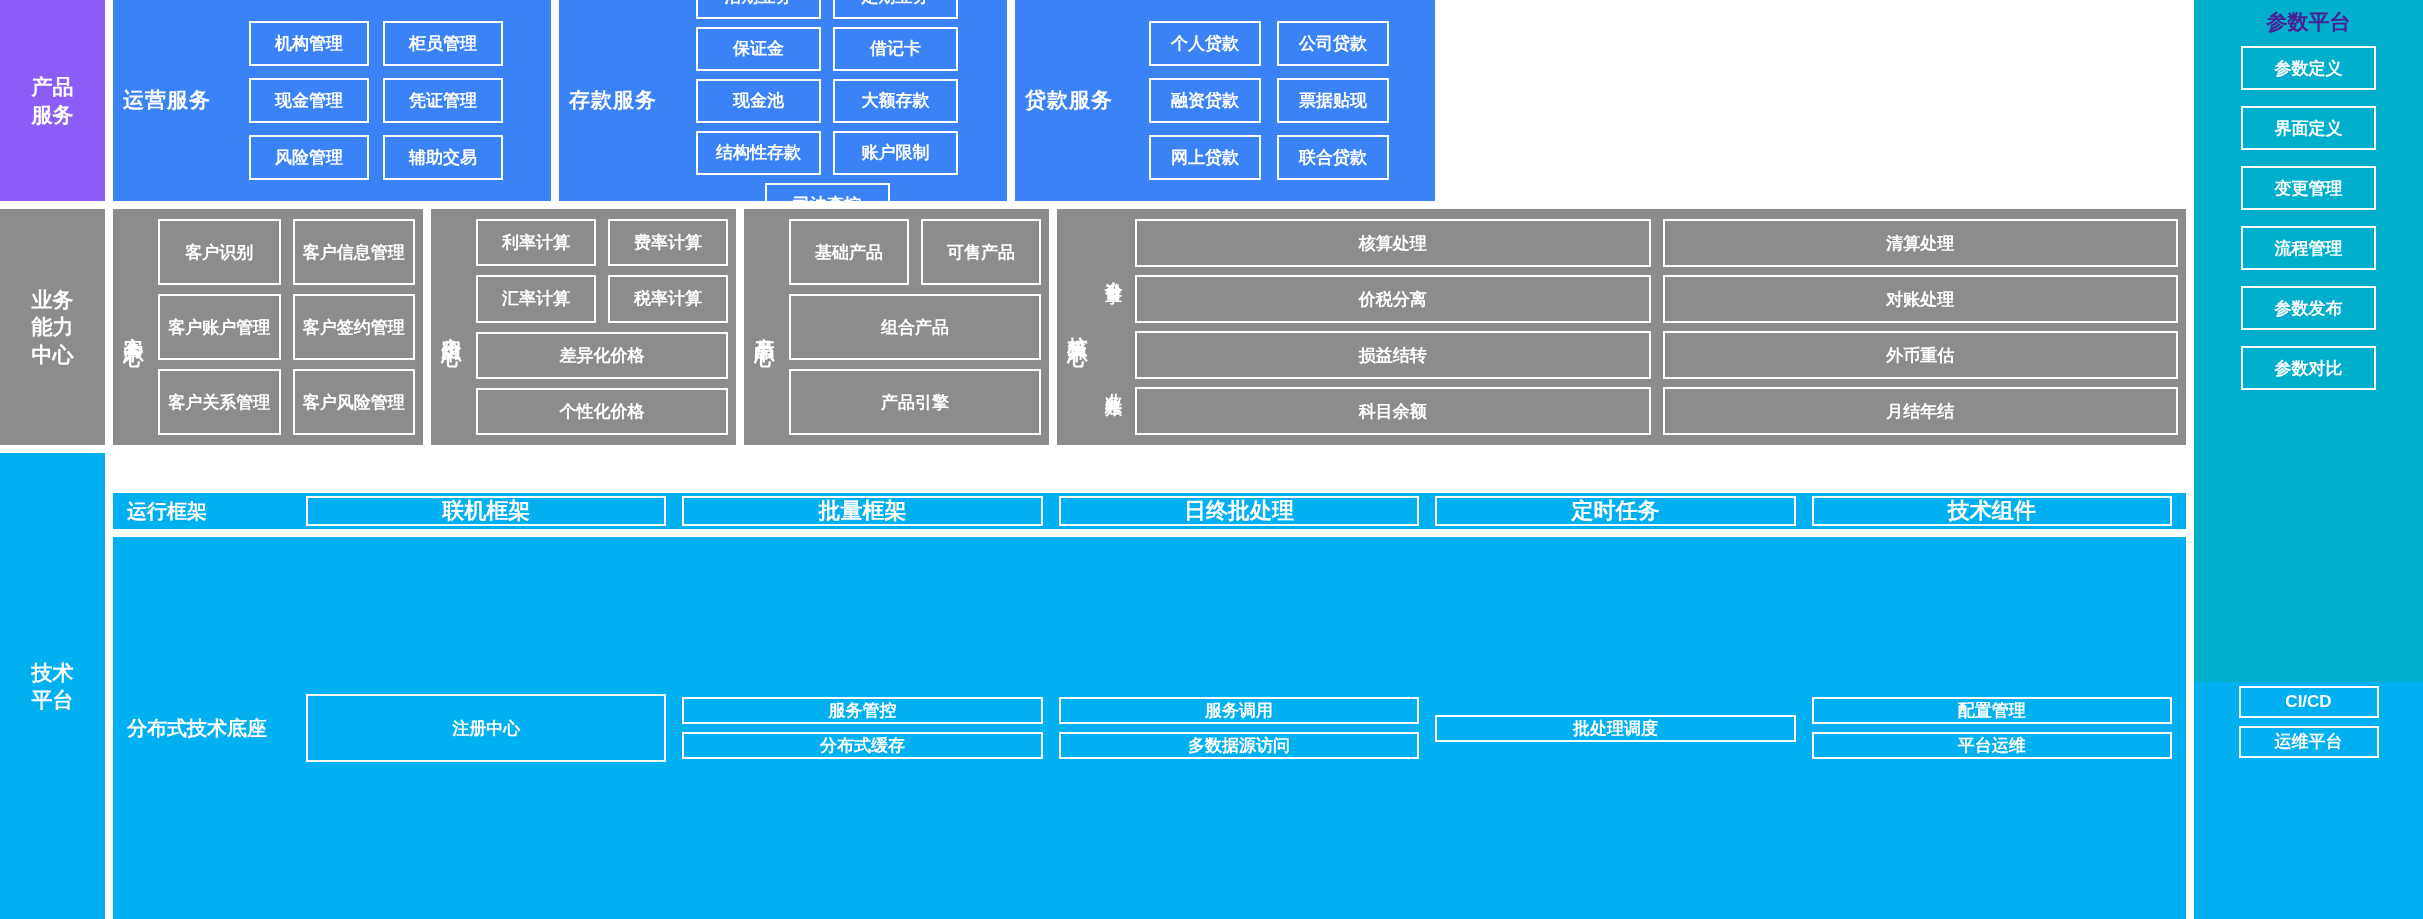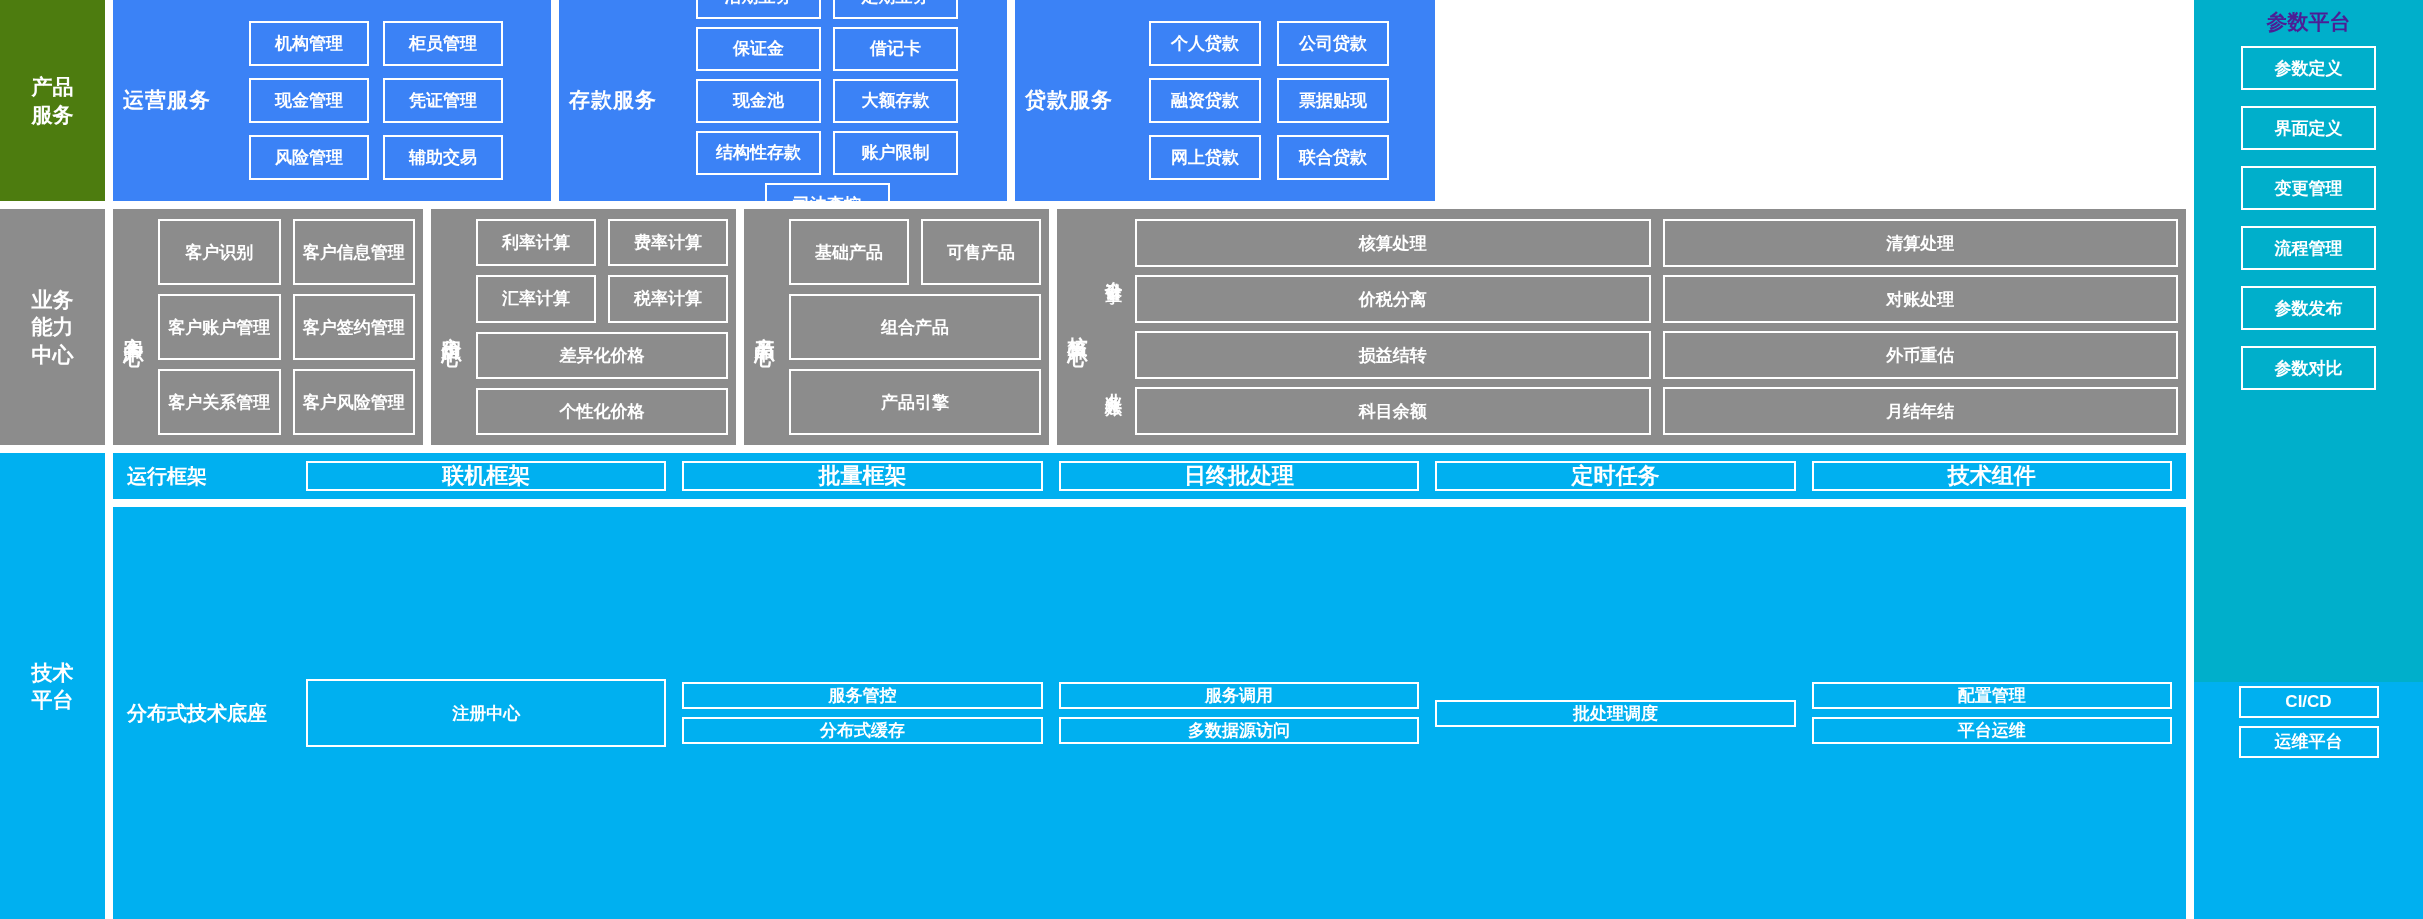--- a/index.html
+++ b/index.html
@@ -14,21 +14,21 @@
   .band{display:flex;gap:8px;}
   .row-main{display:flex;gap:8px;flex:1;min-width:0;}
 
   
   .rail{
     width:105px;flex:0 0 105px;
     display:flex;align-items:center;justify-content:center;
     color:#fff;font-weight:bold;font-size:21px;line-height:1.3;
     text-align:center;
   }
-  .rail.teal{background:#4d7c0f;}
+  .rail.teal{background:#8b5cf6;}
   .rail.gray{background:#8C8C8C;}
   .rail.blue{background:#00B0F0;}
   .rail span{display:block;}
 
   
   .top-band{height:201px;}
   .svc{
     background:#3b82f6;padding:0 10px;
     display:flex;flex-direction:row;align-items:center;
   }
@@ -84,21 +84,21 @@
   .acct-sub{display:flex;flex-direction:column;gap:8px;flex:1;}
   .acct-grp{display:flex;gap:10px;flex:1;align-items:stretch;}
   .acct-grp .vlabel{font-size:17px;letter-spacing:2px;}
   .acct-cells{flex:1;display:flex;flex-direction:column;gap:8px;}
   .acct-cells .ctr-row{gap:12px;}
 
   
   .bot-band{flex:1;}
   .tech-main{display:flex;flex-direction:column;gap:8px;flex:1;min-width:0;}
   .tech-row{background:#00B0F0;display:flex;align-items:center;padding:0 14px;gap:14px;box-sizing:border-box;}
-  .tech-row-1{height:46px;}
+  .tech-row-1{height:36px;margin-top:40px;}
   .tech-row-2{flex:1;}
   .tech-label{color:#fff;font-weight:bold;font-size:20px;flex:0 0 165px;}
   .tech-cells{flex:1;display:flex;gap:16px;align-items:center;}
   .tech-cells .cell{flex:1;height:30px;font-size:22px;}
   .tech-col{flex:1;display:flex;flex-direction:column;gap:8px;}
   .tech-col .cell{height:30px;font-size:17px;}
   .tech-reg{flex:1;display:flex;}
   .tech-reg .cell{flex:1;height:68px;font-size:17px;}
 
   .devops-col{

